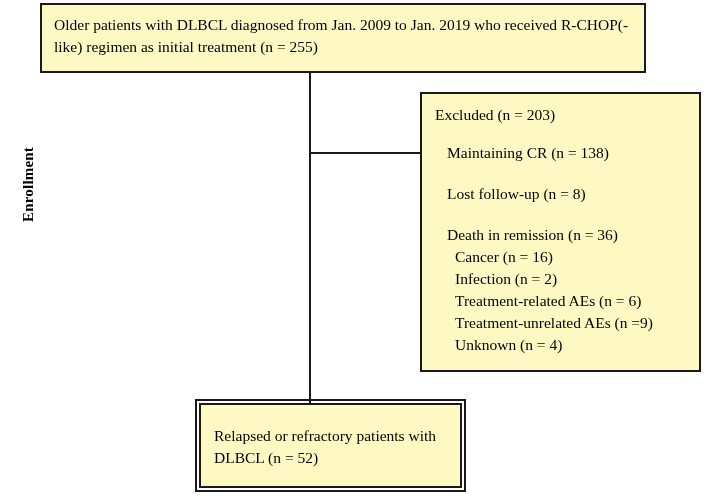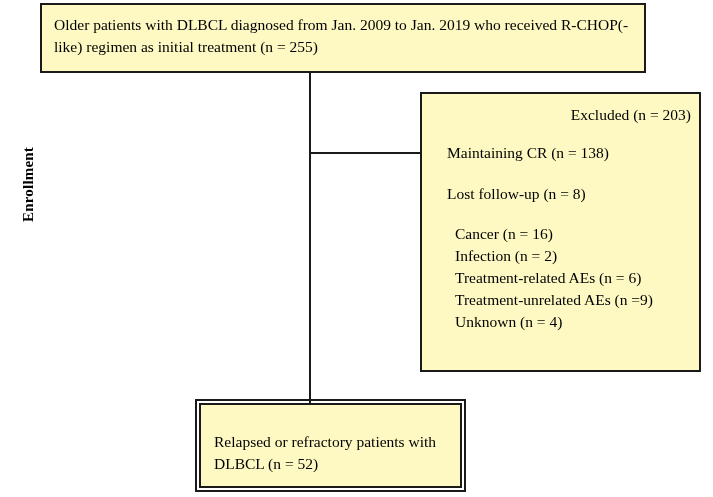--- a/index.html
+++ b/index.html
@@ -62,27 +62,26 @@
     width: 281px;
     height: 280px;
     padding: 10px 8px 0 11px;
   }
 
   #box-outcome {
     left: 199px;
     top: 403px;
     width: 263px;
     height: 85px;
-    padding: 26px 10px 0 13px;
+    padding: 20px 10px 0 13px;
   }
 
   
   .excl-head {
     margin: 0 0 16px 2px;
-    text-align: right;
   }
   .excl-item {
     margin: 0 0 19px 14px;
   }
   .excl-group-head {
     margin: 0 0 1px 14px;
   }
   .excl-sub {
     margin: 0 0 1px 22px;
     line-height: 1.35;
@@ -119,20 +118,21 @@
   </div>
 
   <div class="line v-line" id="conn-trunk"></div>
 
   <div class="line h-line" id="conn-branch-excluded"></div>
 
   <div class="box box-text" id="box-excluded">
     <div class="excl-head">Excluded (n = 203)</div>
     <div class="excl-item">Maintaining CR (n = 138)</div>
     <div class="excl-item">Lost follow-up (n = 8)</div>
+    <div class="excl-group-head">Death in remission (n = 36)</div>
     <div class="excl-sub">Cancer (n = 16)</div>
     <div class="excl-sub">Infection (n = 2)</div>
     <div class="excl-sub">Treatment-related AEs (n = 6)</div>
     <div class="excl-sub">Treatment-unrelated AEs (n =9)</div>
     <div class="excl-sub">Unknown (n = 4)</div>
   </div>
 
   <div class="box box-double box-text" id="box-outcome">
     <span>Relapsed or refractory patients with DLBCL (n = 52)</span>
   </div>

